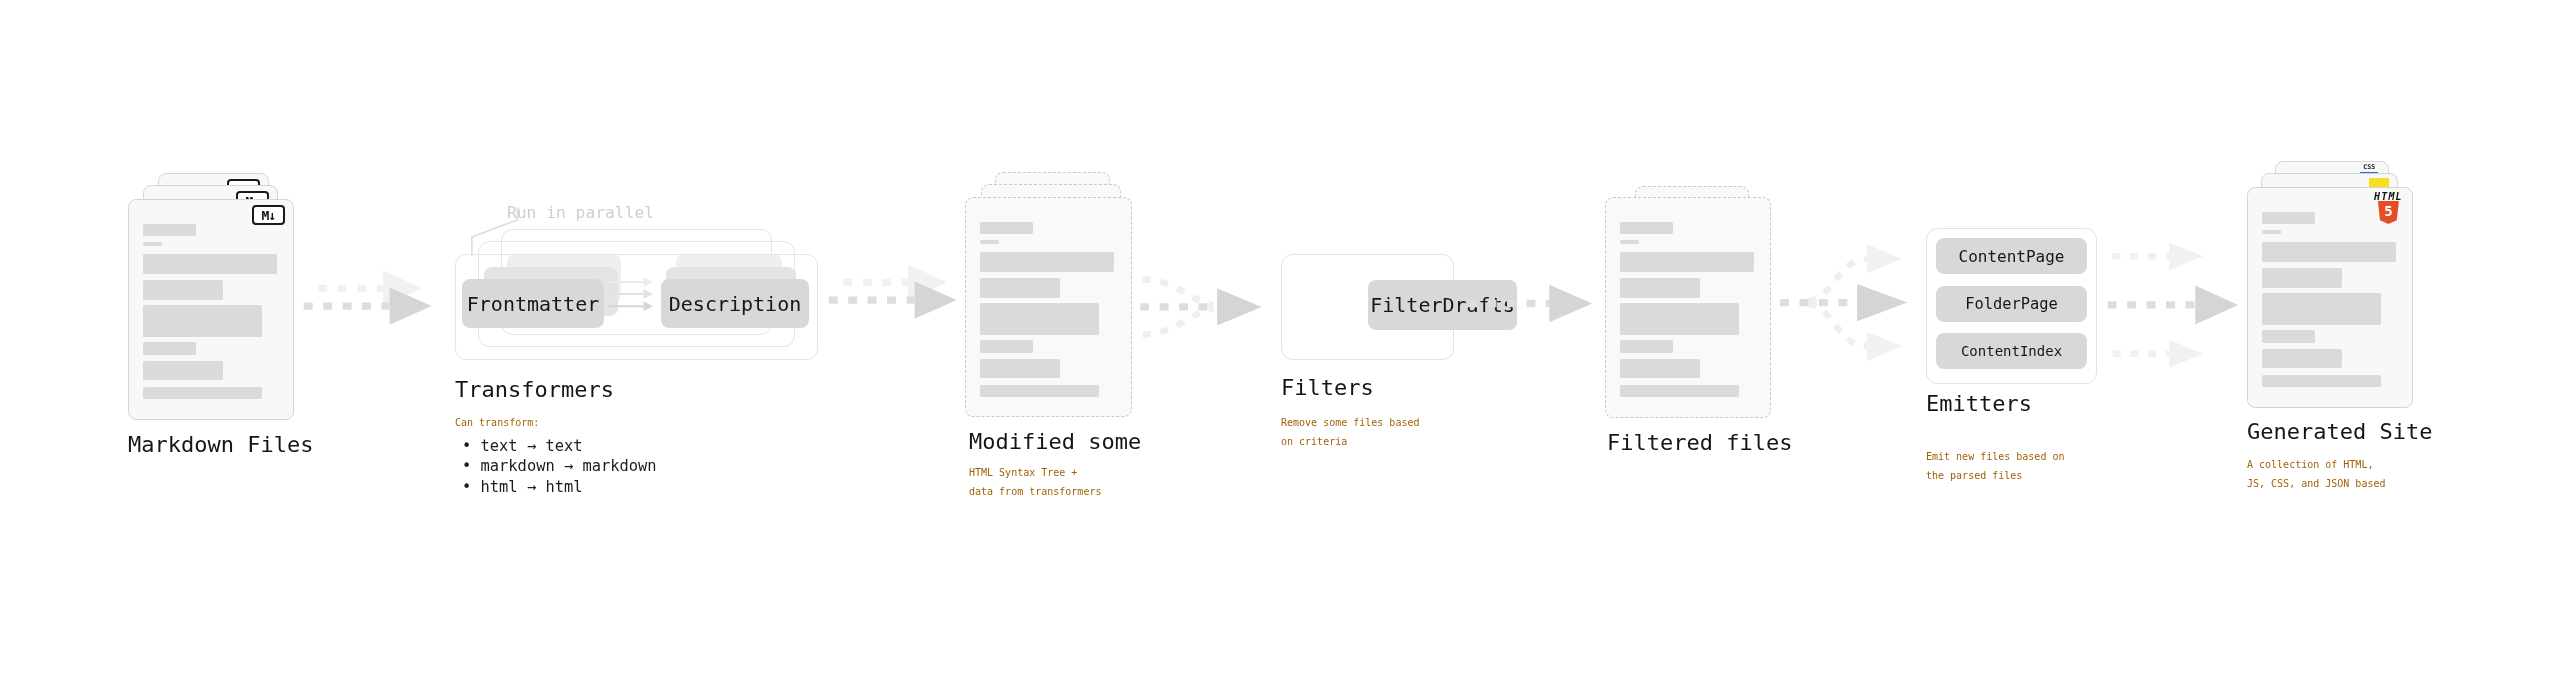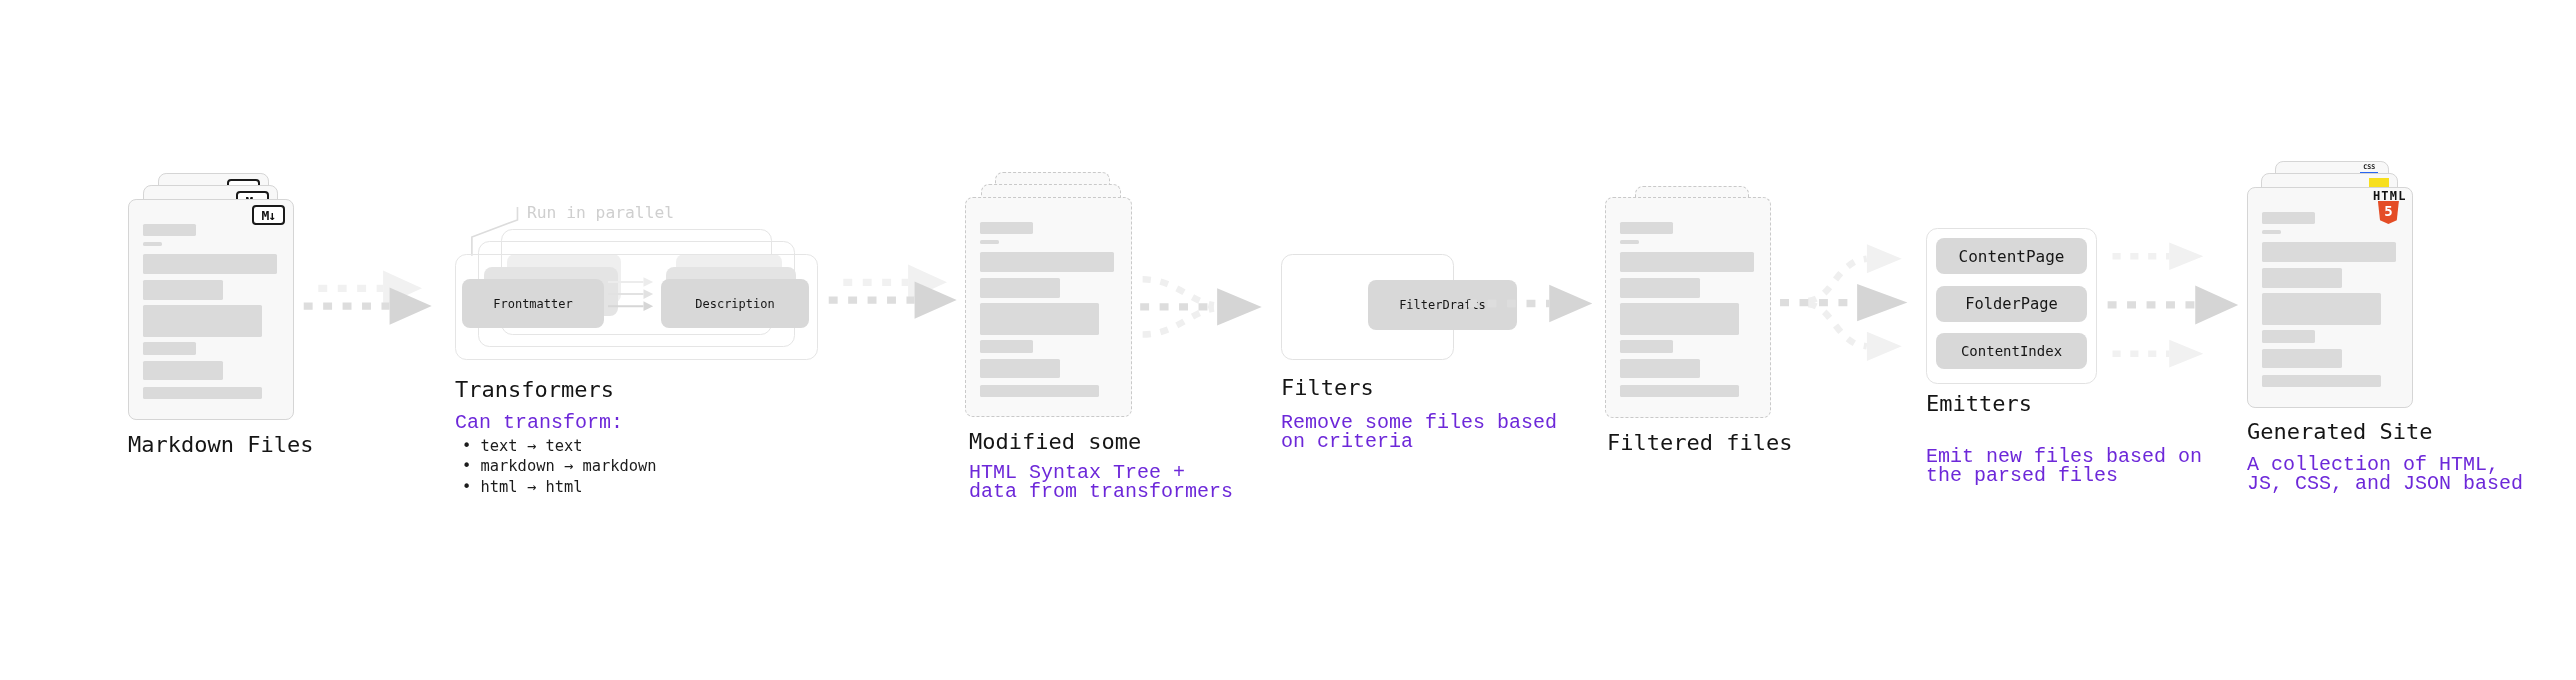--- a/index.html
+++ b/index.html
@@ -11,35 +11,35 @@
   .b1{top:24.4px;width:53px;height:11.4px}.b2{top:42px;width:18.7px;height:4.1px}
   .b3{top:54px;width:134px;height:19.5px}.b4{top:80px;width:80px;height:19.5px}
   .b5{top:105px;width:119px;height:32px}.b6{top:142px;width:53px;height:13px}
   .b7{top:161px;width:80px;height:18.7px}.b8{top:187px;width:119px;height:12.2px}
   .md-badge{position:absolute;top:4.9px;right:8.1px;width:33px;height:20.3px;background:#fff;
             border:2.4px solid #1a1a1a;border-radius:4.1px;display:flex;align-items:center;justify-content:center;
             font-size:13px;font-weight:bold;letter-spacing:-0.8px;color:#111;box-sizing:border-box;}
   .frame{position:absolute;border:1.6px solid #e5e5e5;border-radius:11.4px;box-sizing:border-box;background:transparent;}
   .panel{position:absolute;border:1.6px solid #e2e2e2;border-radius:11.4px;background:#fff;box-sizing:border-box;}
   .btn{position:absolute;background:#d8d8d8;border-radius:8.1px;display:flex;align-items:center;
-       justify-content:center;font-size:12px;color:#161616;box-sizing:border-box;white-space:nowrap;}
+       justify-content:center;font-size:20px;color:#161616;box-sizing:border-box;white-space:nowrap;}
   .btn.g1{background:#e4e4e4;}
   .btn.g2{background:#efefef;}
   .title{position:absolute;font-size:22px;color:#151515;white-space:nowrap;}
-  .sub{position:absolute;font-size:20px;line-height:18.7px;color:#6d28d9;white-space:nowrap;font-family:Liberation Mono, monospace;}
+  .sub{position:absolute;font-size:10px;line-height:18.7px;color:#a16207;white-space:nowrap;}
   .note{position:absolute;font-size:16.3px;color:#cfcfcf;white-space:nowrap;}
   .bullets{position:absolute;font-size:15.4px;line-height:20.3px;white-space:nowrap;}
   .bullets > div::before{content:"• ";}
   .arrow-svg{position:absolute;overflow:visible;}
   .css-badge{position:absolute;top:2.4px;right:9.8px;text-align:center;}
   .css-badge .txt{display:block;font-size:6.5px;line-height:6.5px;font-weight:bold;color:#111;}
   .css-badge .bar-under{height:2.4px;width:18px;margin:0.8px auto 0;}
   .js-badge{position:absolute;top:4.1px;right:8.1px;width:19.5px;height:10.6px;}
   .html5{position:absolute;top:4.9px;right:8.1px;width:31px;text-align:center;}
-  .html5 .cap{font-size:12px;line-height:7.3px;font-weight:bold;letter-spacing:1.2px;color:#111;}
+  .html5 .cap{font-size:10px;line-height:7.3px;font-weight:bold;letter-spacing:1.2px;color:#111;font-style:italic;}
   .html5 .shield{width:21px;height:23px;margin:0.8px auto 0;
                  clip-path:polygon(0 0,100% 0,90% 84%,50% 100%,10% 84%);
                  display:flex;align-items:flex-start;justify-content:center;
                  color:#fff;font-size:14px;font-weight:bold;line-height:20.3px;}
 </style>
 </head>
 <body>
 
 <div id="stage">
 
@@ -65,21 +65,21 @@
   </div>
 
   <svg class="arrow-svg" style="left:302px;top:264px" width="146" height="81" viewBox="0 0 180 100">
     <line x1="20" y1="30" x2="100" y2="30" stroke="#f1f1f1" stroke-width="9" stroke-dasharray="11 13"></line>
     <polygon points="100,8 148,30 100,52" fill="#f1f1f1"></polygon>
     <line x1="2" y1="52" x2="108" y2="52" stroke="#dddddd" stroke-width="9" stroke-dasharray="11 13"></line>
     <polygon points="108,29 160,52 108,75" fill="#d5d5d5"></polygon>
   </svg>
 
   <div>
-    <div class="note" style="left:527px;top:203px">Run in parallel</div>
+    <div class="note" style="left:507px;top:203px">Run in parallel</div>
     <svg class="arrow-svg" style="left:467px;top:202px" width="57" height="57" viewBox="0 0 70 70">
       <polyline points="62,6 62,22 6,43 6,66" fill="none" stroke="#dcdcdc" stroke-width="2"></polyline>
     </svg>
 
     <div class="frame" style="left:501px;top:229px;width:271px;height:106px"></div>
     <div class="btn g2" style="left:507px;top:254px;width:114px;height:49px"></div>
     <div class="btn g2" style="left:676px;top:254px;width:106px;height:49px"></div>
 
     <div class="frame" style="left:478px;top:241px;width:317px;height:106px"></div>
     <div class="btn g1" style="left:484px;top:267px;width:134px;height:49px"></div>

